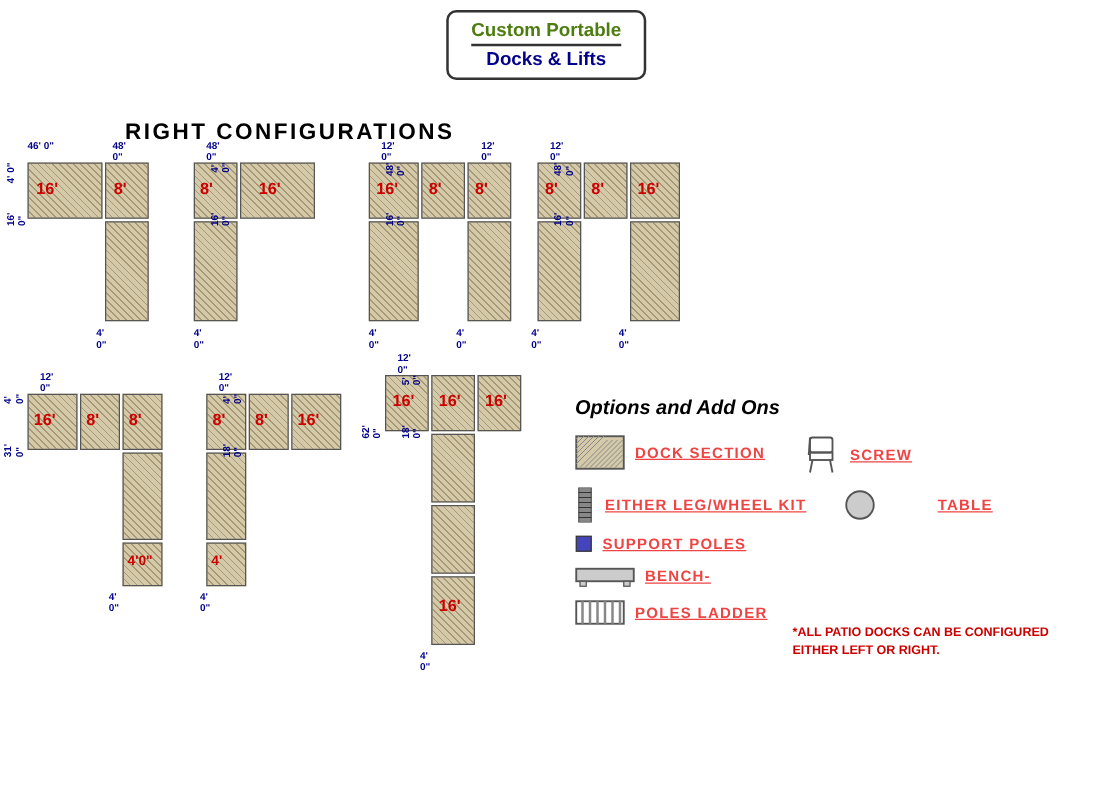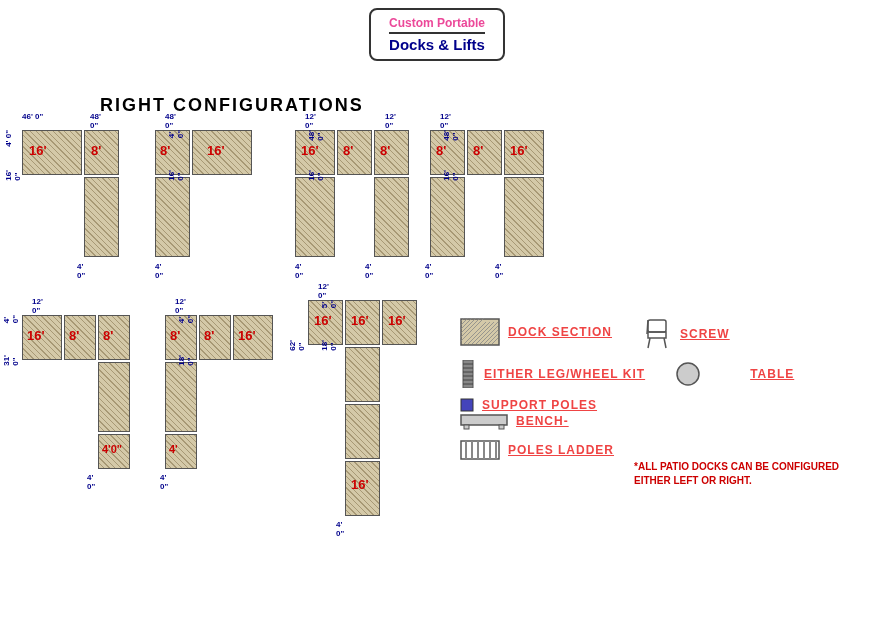--- a/index.html
+++ b/index.html
@@ -18,23 +18,23 @@
       top: 8px;
       left: 50%;
       transform: translateX(-50%);
       border: 2px solid #333;
       border-radius: 8px;
       padding: 6px 18px;
       text-align: center;
       background: #fff;
     }
     .logo-line1 {
-      font-size: 12px;
-      font-weight: bold;
-      color: #ec4899;
+      font-size: 15px;
+      font-weight: bold;
+      color: #4d7c0f;
     }
     .logo-divider {
       border: none;
       border-top: 2px solid #333;
       margin: 2px 0;
     }
     .logo-line2 {
       font-size: 15px;
       font-weight: bold;
       color: #00008B;
@@ -256,20 +256,21 @@
   <div class="dock-section" style="position:absolute; width:35px; height:55px; top:161px; left:37px;">
     <span class="section-label" style="top:15px; left:5px;">16'</span>
   </div>
   <div style="position:absolute; top:0; right:-30px; font-size:8px; color:#00008B; font-weight:bold; writing-mode:vertical-rl; transform:rotate(180deg);">5' 0"</div>
   <div style="position:absolute; top:40px; right:-30px; font-size:8px; color:#00008B; font-weight:bold; writing-mode:vertical-rl; transform:rotate(180deg);">18' 0"</div>
   <div style="position:absolute; top:40px; left:-20px; font-size:8px; color:#00008B; font-weight:bold; writing-mode:vertical-rl; transform:rotate(180deg);">62' 0"</div>
   <div style="position:absolute; top:220px; left:28px; font-size:8px; color:#00008B; font-weight:bold;">4' 0"</div>
 </div>
 
 <div class="options-panel">
+  <div class="options-title">Options and Add Ons</div>
 
   <div style="display:flex; align-items:flex-start; margin-bottom:10px;">
     <div style="display:flex; align-items:center; margin-right:30px;">
 
       <svg width="40" height="28" style="margin-right:8px;">
         <rect x="1" y="1" width="38" height="26" fill="#d4c9a8" stroke="#555" stroke-width="1.5"></rect>
         <line x1="0" y1="4" x2="4" y2="0" stroke="#888" stroke-width="0.8"></line>
         <line x1="0" y1="8" x2="8" y2="0" stroke="#888" stroke-width="0.8"></line>
         <line x1="0" y1="12" x2="12" y2="0" stroke="#888" stroke-width="0.8"></line>
         <line x1="0" y1="16" x2="16" y2="0" stroke="#888" stroke-width="0.8"></line>
@@ -315,21 +316,21 @@
     </div>
     <div style="display:flex; align-items:center;gap:41px;">
 
       <svg width="26" height="26" style="margin-right:8px;">
         <circle cx="13" cy="13" r="11" fill="#ccc" stroke="#555" stroke-width="1.5"></circle>
       </svg>
       <span class="option-label">TABLE</span>
     </div>
   </div>
 
-  <div style="display:flex; align-items:flex-start; ">
+  <div style="display:flex; align-items:flex-start; margin-bottom:10px;">
     <div style="display:flex; align-items:center; margin-right:50px;">
 
       <svg width="14" height="14" style="margin-right:8px;">
         <rect x="1" y="1" width="12" height="12" fill="#4444bb" stroke="#333" stroke-width="1"></rect>
       </svg>
       <span class="option-label">SUPPORT POLES</span>
     </div>
   </div>
 
   <div style="display:flex; align-items:center; margin-bottom:10px;">

